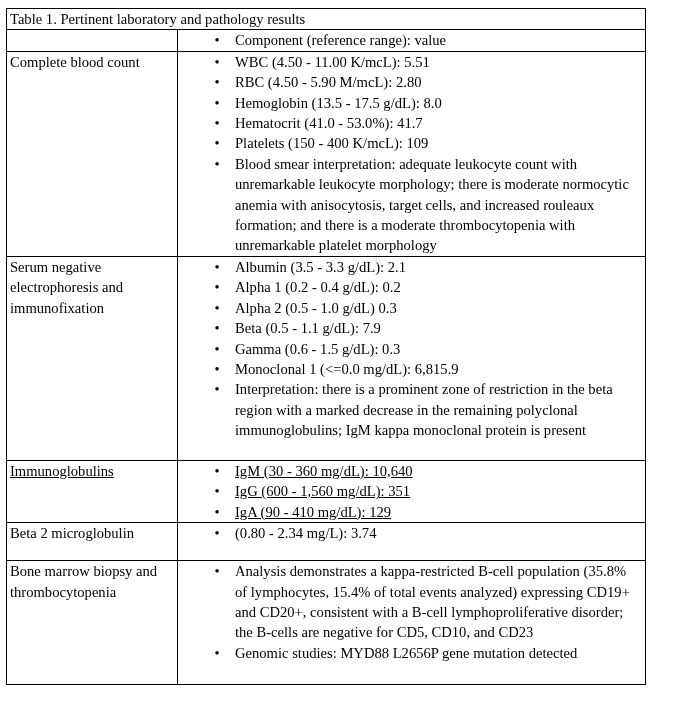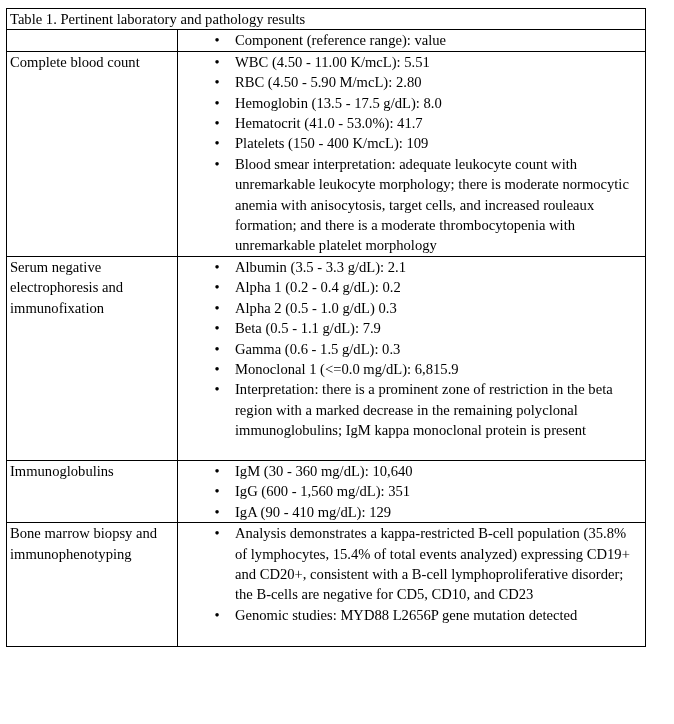--- a/index.html
+++ b/index.html
@@ -53,21 +53,21 @@
   .items li .bullet {
     position: absolute;
     left: 34px;
     top: 0;
     width: 10px;
     text-align: center;
   }
   .row-header td { height: 20px; }
   .row-cbc td { height: 200px; margin-left: 24px; }
   .row-spep td { height: 203px; }
-  .row-ig td { height: 59px; }
+  .row-ig td { height: 59px; text-decoration: underline; }
   .row-b2m td { height: 37px; }
   .row-ldh td { height: 39px; }
   .row-bm td { height: 123px; }
 </style>
 </head>
 <body>
 
 <table class="lab">
   <colgroup>
     <col class="col-label">
@@ -120,24 +120,32 @@
     <td class="label-cell">Immunoglobulins</td>
     <td>
       <ul class="items">
         <li><span class="bullet">•</span><span>IgM (30 - 360 mg/dL): 10,640</span></li>
         <li><span class="bullet">•</span><span>IgG (600 - 1,560 mg/dL): 351</span></li>
         <li><span class="bullet">•</span><span>IgA (90 - 410 mg/dL): 129</span></li>
       </ul>
     </td>
   </tr>
 
+  <tr class="row-b2m">
+    <td class="label-cell">Beta 2 microglobulin</td>
+    <td>
+      <ul class="items">
+        <li><span class="bullet">•</span><span>(0.80 - 2.34 mg/L): 3.74</span></li>
+      </ul>
+    </td>
+  </tr>
 
 
   <tr class="row-bm">
-    <td class="label-cell">Bone marrow biopsy and immunophenotyping</td>
+    <td class="label-cell">Bone marrow biopsy and thrombocytopenia</td>
     <td>
       <ul class="items">
         <li><span class="bullet">•</span><span>Analysis demonstrates a kappa-restricted B-cell population (35.8% of lymphocytes, 15.4% of total events analyzed) expressing CD19+ and CD20+, consistent with a B-cell lymphoproliferative disorder; the B-cells are negative for CD5, CD10, and CD23</span></li>
         <li><span class="bullet">•</span><span>Genomic studies: MYD88 L2656P gene mutation detected</span></li>
       </ul>
     </td>
   </tr>
 </tbody>
   </table>
 

